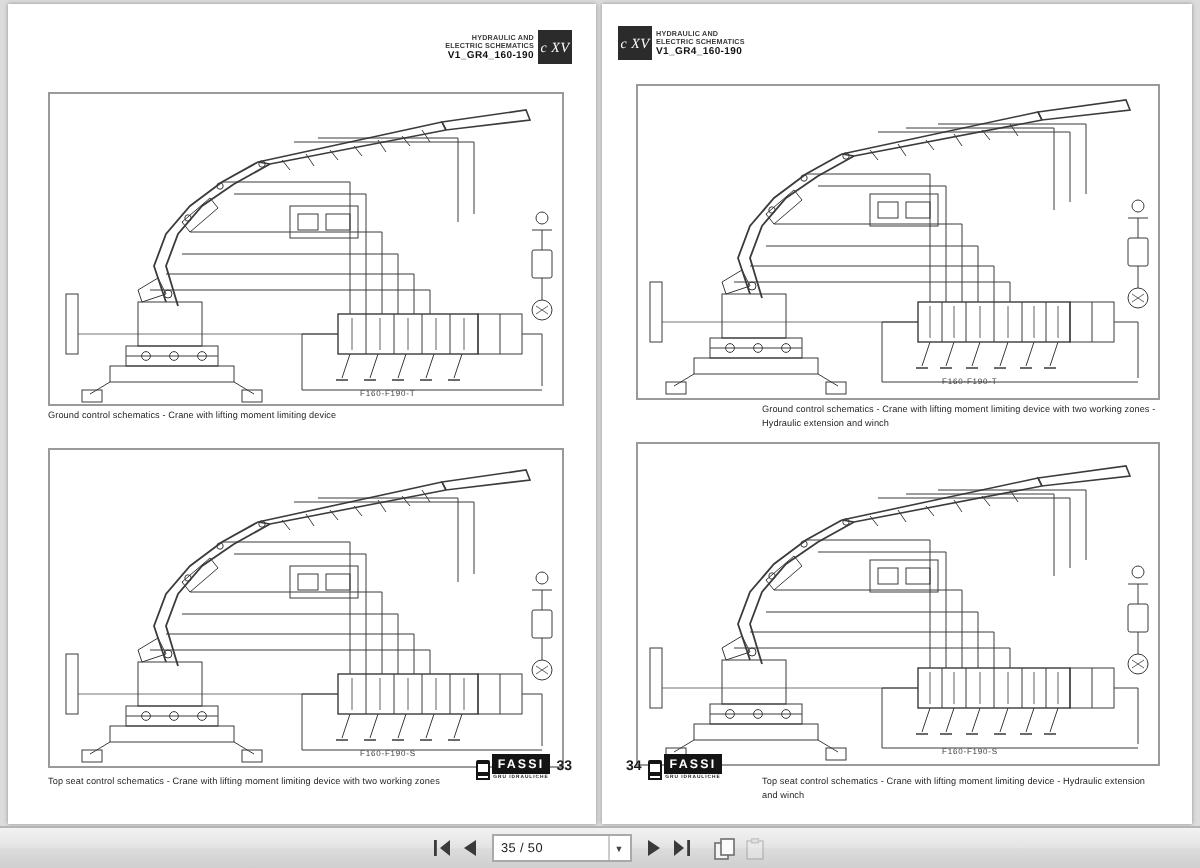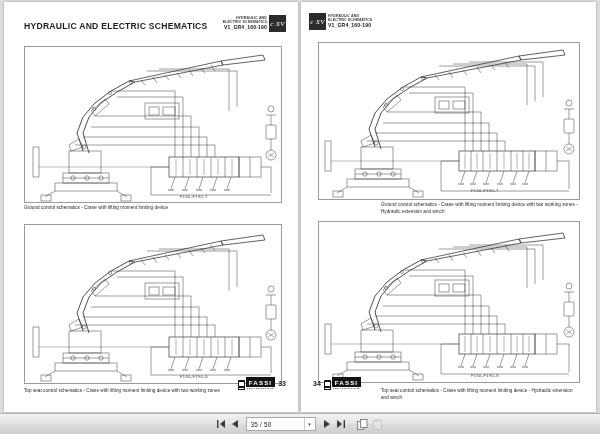--- a/index.html
+++ b/index.html
@@ -16,21 +16,21 @@
   .page{position:absolute;top:2px;height:410px;background:#ffffff;box-shadow:0 0 2px rgba(0,0,0,.35);}
   .page-left{left:4px;width:294px;}
   .page-right{left:301px;width:295px;}
 
   
   .doc-title{
     position:absolute;left:20px;top:19px;
     font-size:8.6px;font-weight:bold;letter-spacing:.25px;color:#1d1d1d;
     white-space:nowrap;
   }
-  .hdr-block{position:absolute;display:flex;align-items:center;gap:2px;}
+  .hdr-block{position:absolute;display:flex;align-items:flex-end;gap:2px;}
   .hdr-left{right:12px;top:13px;}
   .hdr-right{left:8px;top:11px;flex-direction:row-reverse;}
   .hdr-txt{text-align:right;line-height:1.18;}
   .hdr-right .hdr-txt{text-align:left;}
   .hdr-l1,.hdr-l2{font-size:3.6px;font-weight:bold;color:#3a3a3a;letter-spacing:.1px;white-space:nowrap;}
   .hdr-code{font-size:5px;font-weight:bold;color:#111;letter-spacing:.2px;white-space:nowrap;margin-top:.5px;}
   .chapter-badge{
     width:17px;height:17px;background:#2b2b2b;color:#fff;
     display:flex;align-items:center;justify-content:center;
     font-family:"Liberation Serif",serif;font-size:7px;font-style:italic;letter-spacing:.3px;
@@ -99,21 +99,20 @@
 </style>
 </head>
 <body>
 
 <div class="viewer">
 
   <div class="spread">
 
     <div class="page page-left">
 
-      <div class="doc-title">HYDRAULIC AND ELECTRIC SCHEMATICS</div>
 
       <div class="hdr-block hdr-left">
         <div class="hdr-txt">
           <div class="hdr-l1">HYDRAULIC AND</div>
           <div class="hdr-l2">ELECTRIC SCHEMATICS</div>
           <div class="hdr-code">V1_GR4_160-190</div>
         </div>
         <div class="chapter-badge">c XV</div>
       </div>
 

